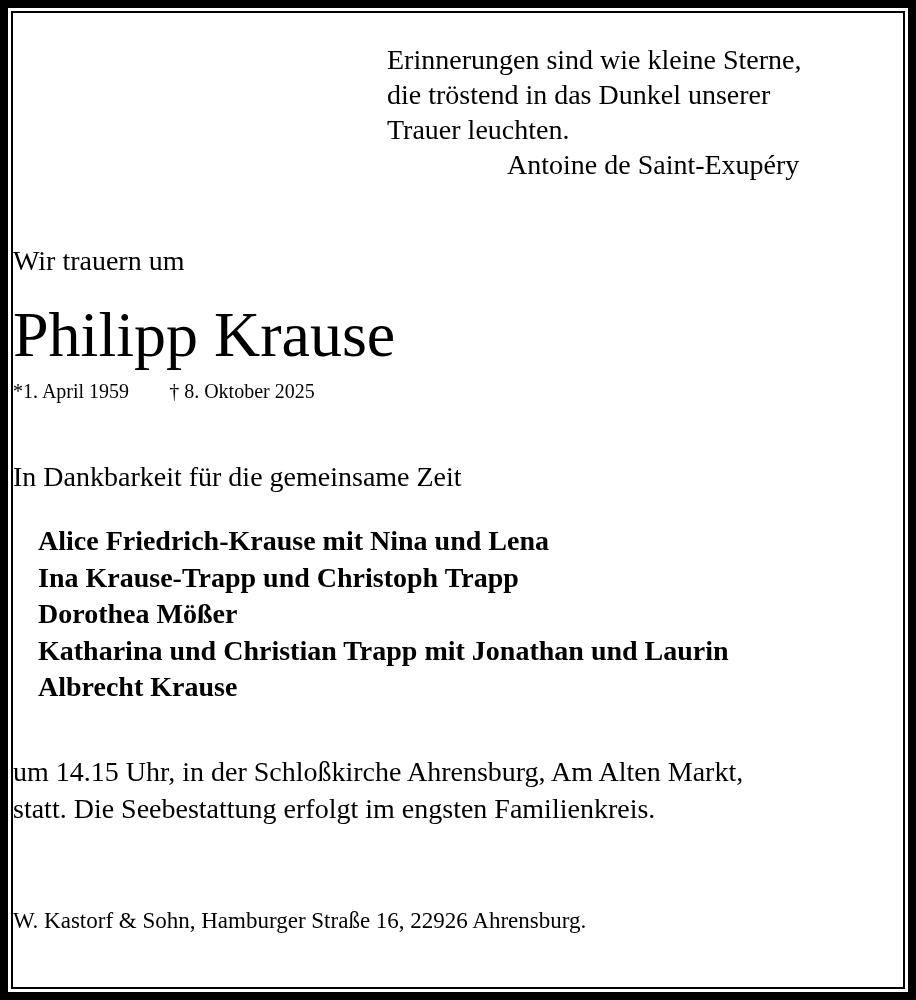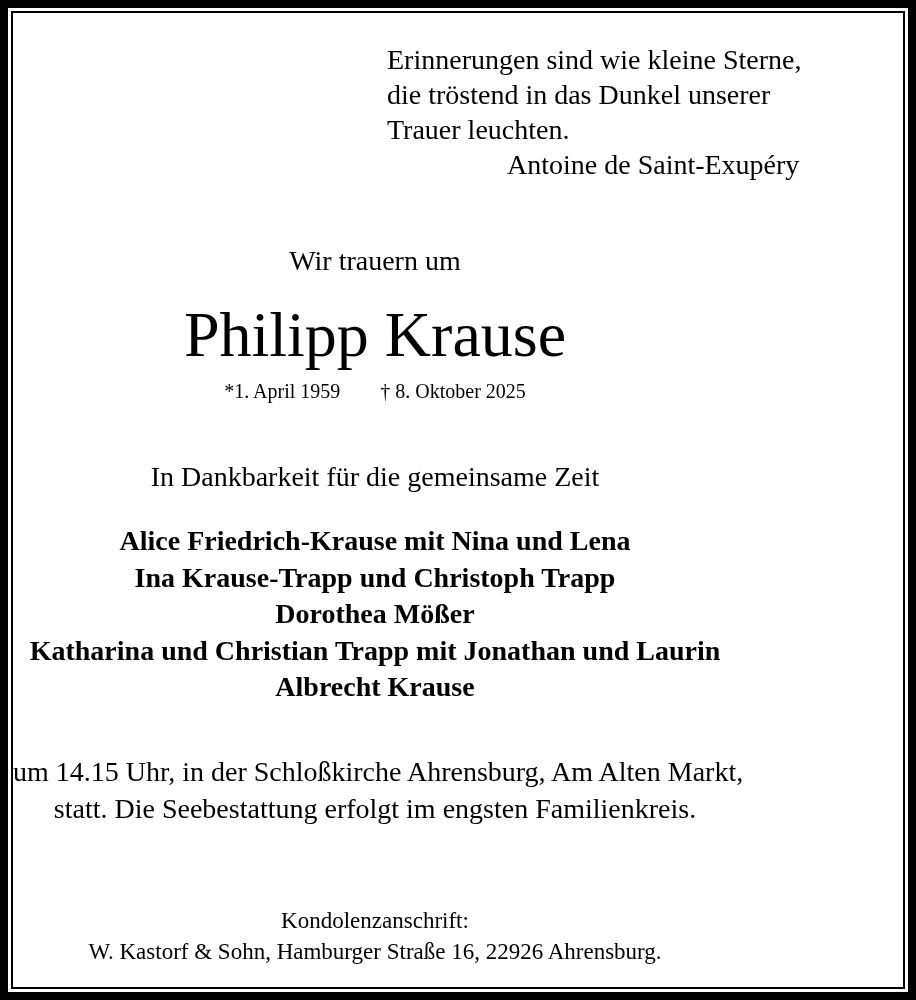--- a/index.html
+++ b/index.html
@@ -4,28 +4,28 @@
 <style>
   html, body { margin: 0; padding: 0; background: #000; }
   body { width: 916px; height: 1000px; overflow: hidden; font-family: "Liberation Serif", "DejaVu Serif", serif; color: #000; }
   .frame-outer { position: absolute; left: 0; top: 0; width: 916px; height: 1000px; background: #000; }
   .frame-gap { position: absolute; left: 8px; top: 8px; right: 8px; bottom: 8px; background: #fff; }
   .frame-inner { position: absolute; left: 11px; top: 11px; right: 11px; bottom: 11px; border: 2px solid #000; background: #fff; }
   .content { position: absolute; left: 0; top: 0; width: 100%; height: 100%; }
   .quote { position: absolute; left: 374px; top: 29px; font-size: 28px; line-height: 35px; }
   .quote .line { display: block; white-space: nowrap; }
   .quote .author { display: block; white-space: nowrap; padding-left: 120px; }
-  .center { position: absolute; left: 0; width: 724px; text-align: center; white-space: nowrap; }
+  .center { position: absolute; left: 0; width: 724px; text-align: left; white-space: nowrap; }
   .intro { top: 230px; font-size: 28px; line-height: 36px; }
   .name { top: 282px; font-size: 64px; line-height: 80px; font-weight: normal; letter-spacing: 0px; }
   .dates { top: 360px; font-size: 20px; line-height: 36px; }
   .dates .sep { display: inline-block; width: 40px; }
   .gratitude { top: 446px; font-size: 28px; line-height: 36px; }
   .family { top: 510px; font-size: 28px; line-height: 36.5px; font-weight: bold; }
-  .family .line { display: block; }
+  .family .line { display: block; padding-left: 25px; }
   .service { top: 740px; font-size: 28px; line-height: 37px; }
   .service .line { display: block; }
   .condolence { top: 892px; font-size: 23px; line-height: 31px; }
   .condolence .line { display: block; }
 </style>
 </head>
 <body>
 
 <div class="frame-outer">
   <div class="frame-gap"></div>
@@ -56,19 +56,18 @@
         <span class="line">Katharina und Christian Trapp mit Jonathan und Laurin</span>
         <span class="line">Albrecht Krause</span>
       </div>
 
       <div class="center service">
         <span class="line">um 14.15 Uhr, in der Schloßkirche Ahrensburg, Am Alten Markt,</span>
         <span class="line">statt.  Die Seebestattung erfolgt im engsten Familienkreis.</span>
       </div>
 
       <div class="center condolence">
-        <span class="line">Kondolenzanschrift:</span>
         <span class="line">W. Kastorf &amp; Sohn, Hamburger Straße 16, 22926 Ahrensburg.</span>
       </div>
 
     </div>
   </div>
 </div>
 
 </body></html>

